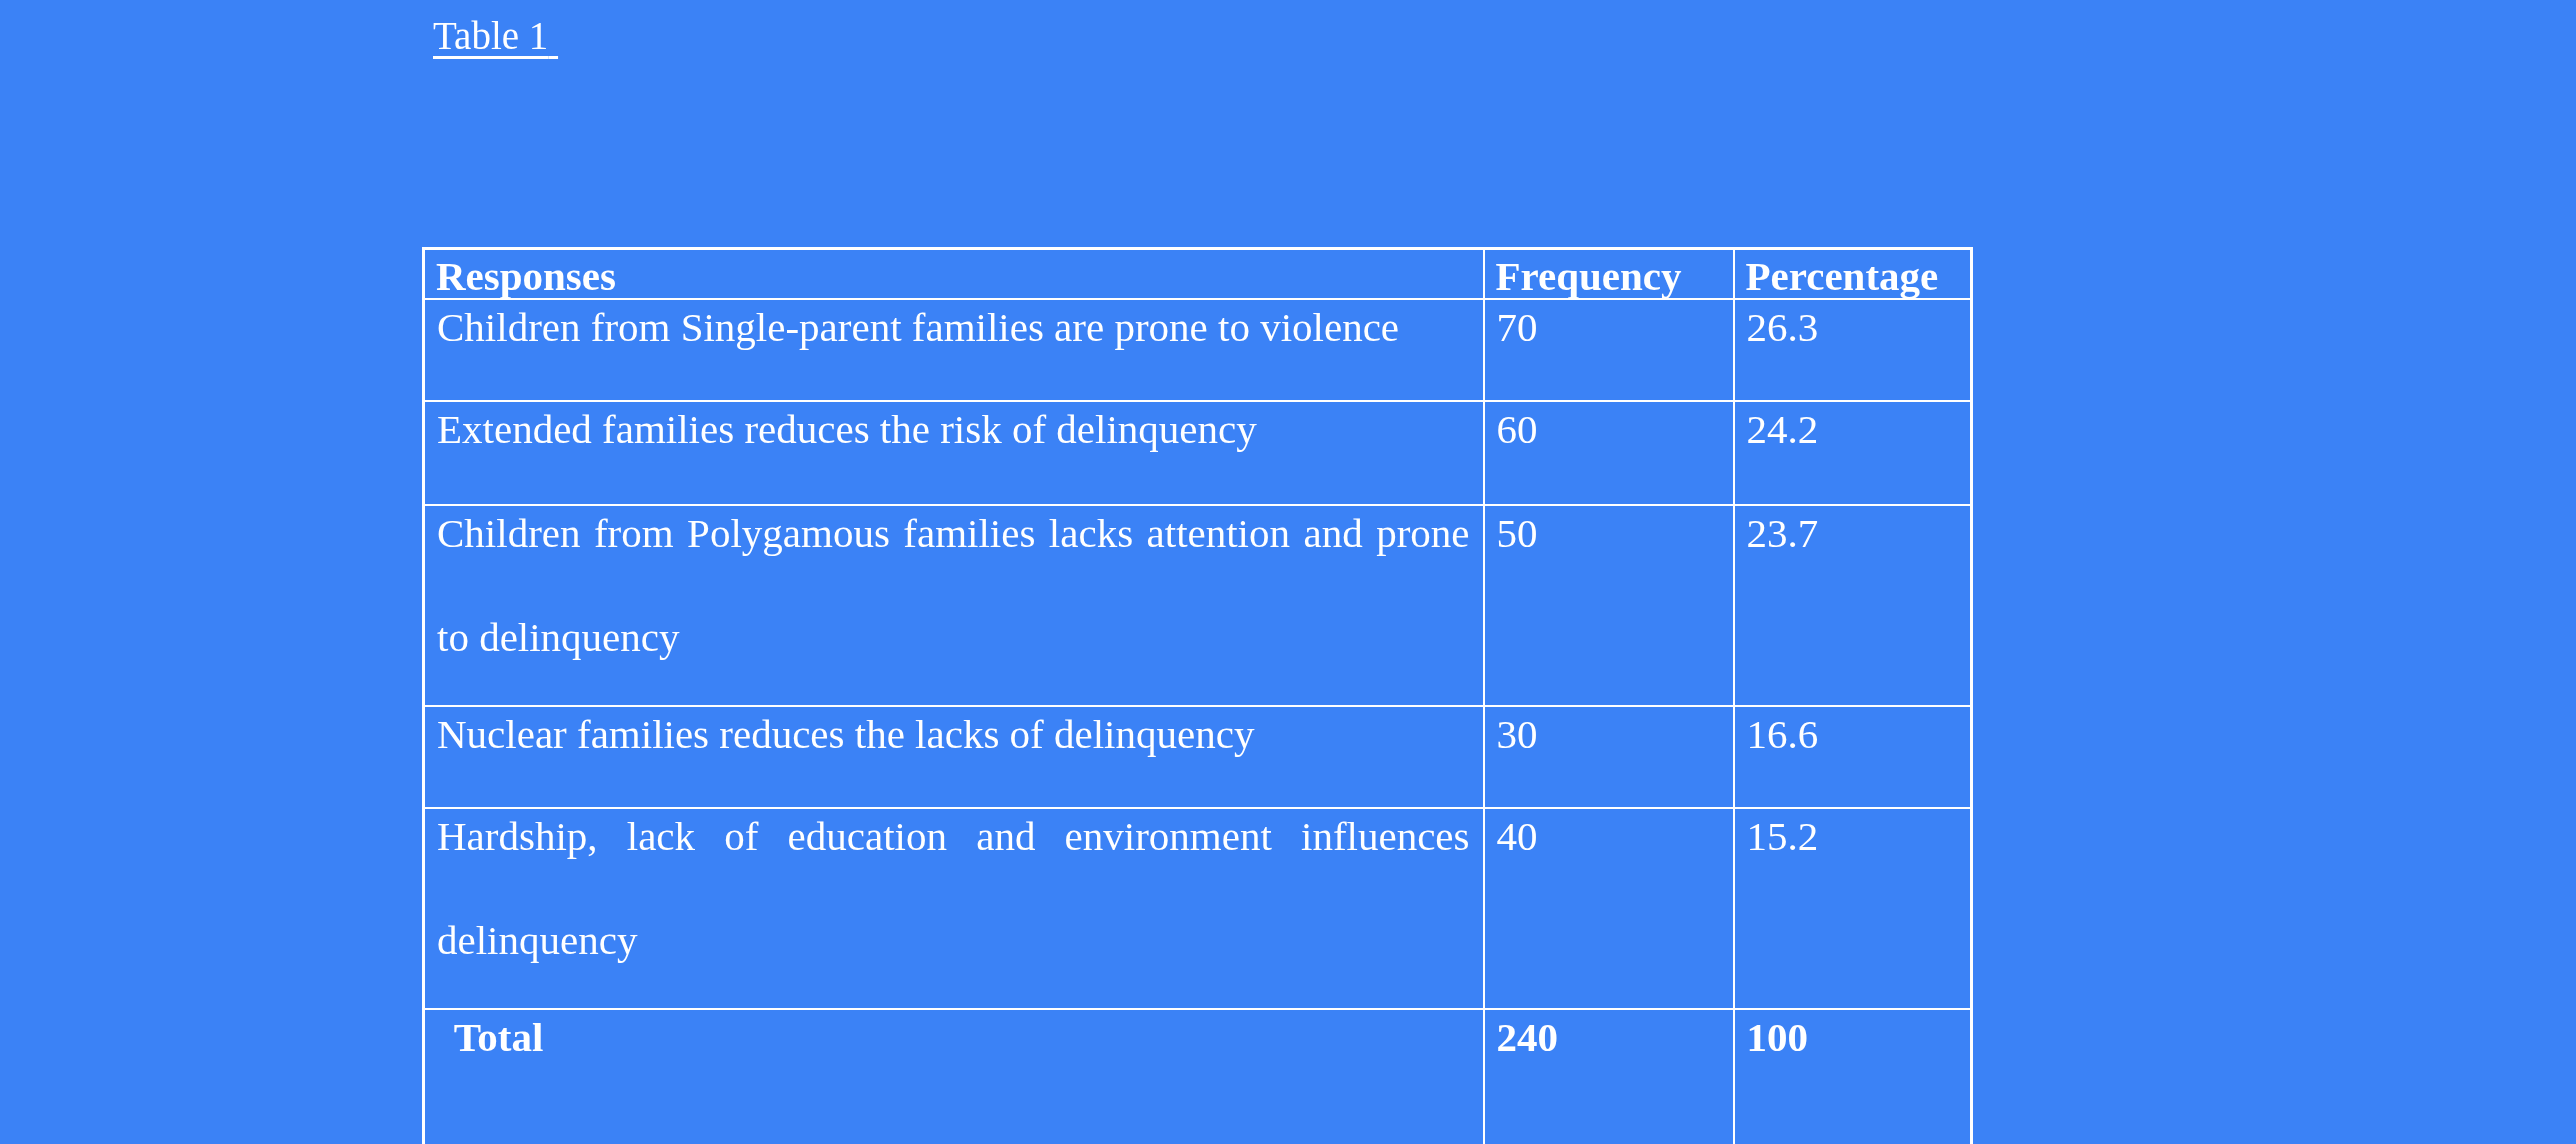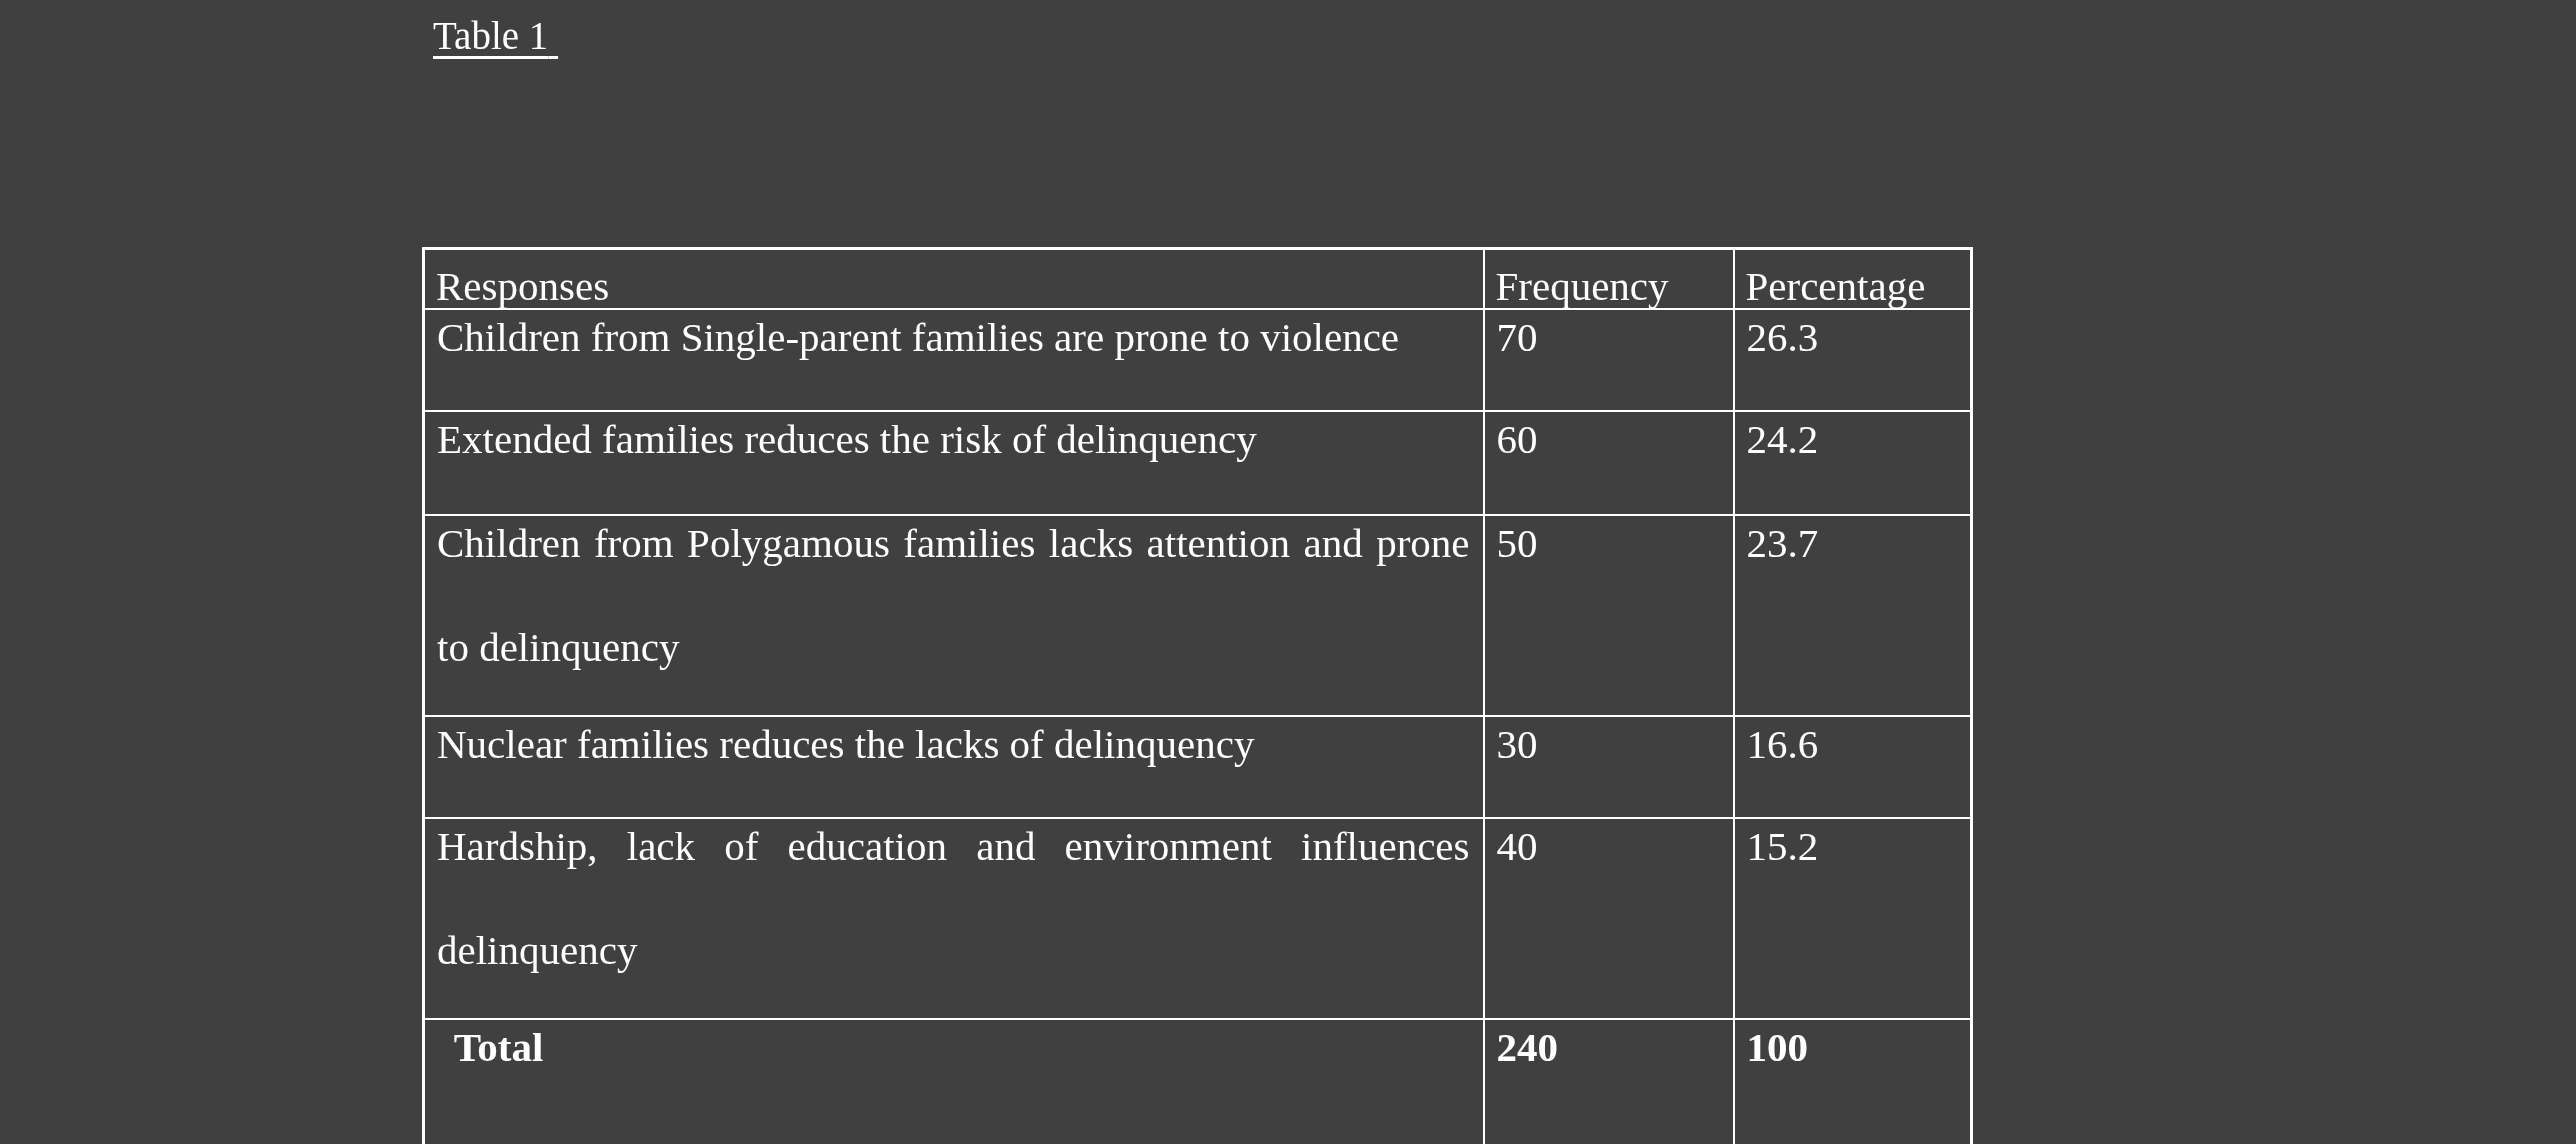--- a/index.html
+++ b/index.html
@@ -1,21 +1,21 @@
 <!DOCTYPE html>
 <html style="font-size:15px"><head>
 <meta charset="utf-8">
 <style>
   * { margin: 0; padding: 0; box-sizing: border-box; }
   html, body { background: #000; }
   .page {
     position: relative;
     width: 2576px;
     height: 1144px;
-    background: #404040;
+    background: #3b82f6;
     overflow: hidden;
     font-family: "Liberation Serif", "DejaVu Serif", serif;
     color: #ffffff;
   }
   .doc-title {
     position: absolute;
     left: 433px;
     top: 13px;
     font-size: 39px;
     line-height: 1.2;
@@ -41,22 +41,22 @@
     font-size: 41px;
     color: #ffffff;
   }
   table.data-table, table.data-table th, table.data-table td {
     border: 2.8px solid #ffffff;
   }
   table.data-table { border-width: 3.7px; }
   th, td { vertical-align: top; text-align: left; font-weight: normal; overflow: hidden; }
   th {
     height: 45px;
-    font-weight: normal;
-    padding: 15px 11px 0 11px;
+    font-weight: bold;
+    padding: 5px 11px 0 11px;
     line-height: 43px;
     white-space: nowrap;
   }
   td { padding: 0 13px 16px 12px; }
   
   .cell-text {
     line-height: 104px;
     margin-top: -25px;
   }
   .justified { text-align: justify; }

